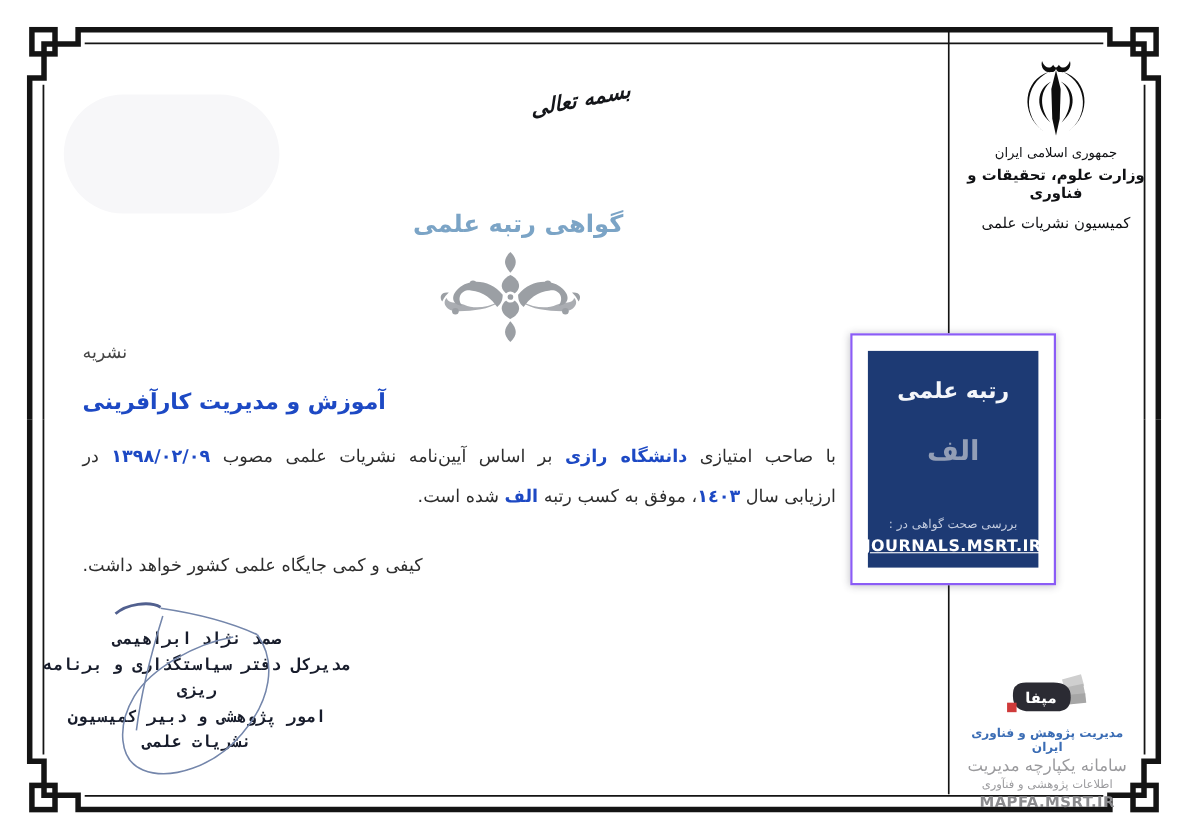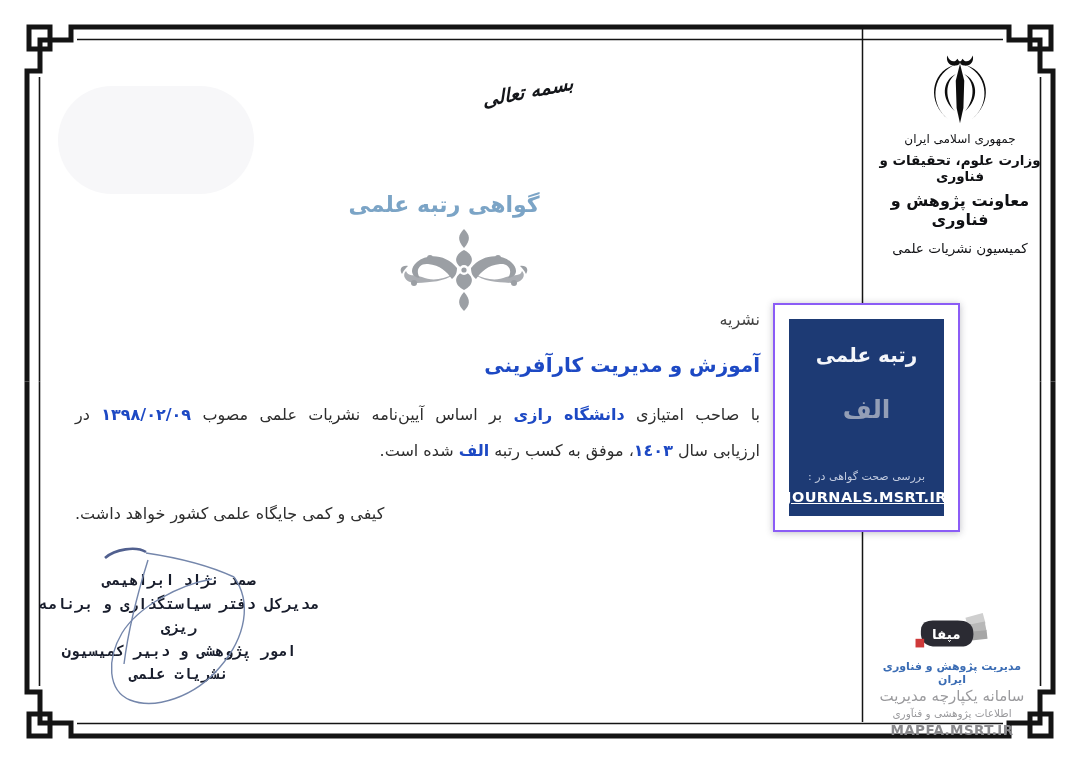--- a/index.html
+++ b/index.html
@@ -31,31 +31,31 @@
   
   .gov-col{left:865px;top:52px;width:190px;text-align:center;color:#101114;}
   .gov-col .emblem{margin:0 auto;}
   .gov-line1{font-size:12px;font-weight:normal;margin-top:2px;}
   .gov-line2{font-size:13.5px;font-weight:bold;margin-top:6px;}
   .gov-line3{font-size:16px;font-weight:bold;margin-top:7px;}
   .gov-line4{font-size:13.5px;margin-top:11px;letter-spacing:.3px;}
 
   
   .cert-title{
-    left:334px;top:192px;width:220px;text-align:center;
+    left:361px;top:192px;width:220px;text-align:center;
     font-size:22px;font-weight:bold;color:#7ba4c6;letter-spacing:.3px;
   }
   .ornament{left:398px;top:228px;}
 
   
   .main-col{left:75px;top:310px;width:685px;color:#2e2e2e;}
-  .journal-label{font-size:16px;color:#454545;text-align:right;}
+  .journal-label{font-size:16px;color:#454545;text-align:left;}
   .journal-name{
     margin-top:24px;font-size:20px;font-weight:bold;
-    color:#1d49c4;text-align:right;
+    color:#1d49c4;text-align:left;
   }
   .para{font-size:16px;line-height:36px;}
   .p1{margin-top:20px;}
   .p2{margin-top:27px;}
   .jline{text-align:justify;text-align-last:justify;}
   .rline{text-align:right;}
   .lline{text-align:left;}
   .blue{color:#1d49c4;font-weight:bold;}
 
   
@@ -139,21 +139,20 @@
         <path d="M42 16 C16 24 10 60 37 80 C15 64 15 30 42 16 Z"></path>
         <path d="M45 26 C29 34 27 55 44 70 C32 55 32 36 45 26 Z"></path>
         <g transform="translate(100 0) scale(-1 1)">
           <path d="M42 16 C16 24 10 60 37 80 C15 64 15 30 42 16 Z"></path>
           <path d="M45 26 C29 34 27 55 44 70 C32 55 32 36 45 26 Z"></path>
         </g>
       </g>
     </svg>
     <div class="gov-line1">جمهوری اسلامی ایران</div>
     <div class="gov-line2">وزارت علوم، تحقیقات و فناوری</div>
-    <div class="gov-line3">معاونت پژوهش و فناوری</div>
     <div class="gov-line4">کمیسیون نشریات علمی</div>
   </div>
 
   <div class="abs cert-title">گواهی رتبه علمی</div>
   <svg class="abs ornament" width="132" height="84" viewBox="0 0 132 84">
     <g fill="#9b9fa4">
       <path d="M66 1 C72 7 73 12 66 20 C59 12 60 7 66 1 Z"></path>
       <path d="M66 64 C73 72 72 77 66 83 C60 77 59 72 66 64 Z"></path>
       <path d="M66 22 C76 27 77 36 66 41 C55 36 56 27 66 22 Z"></path>
       <path d="M66 43 C77 48 76 57 66 62 C56 57 55 48 66 43 Z"></path>

